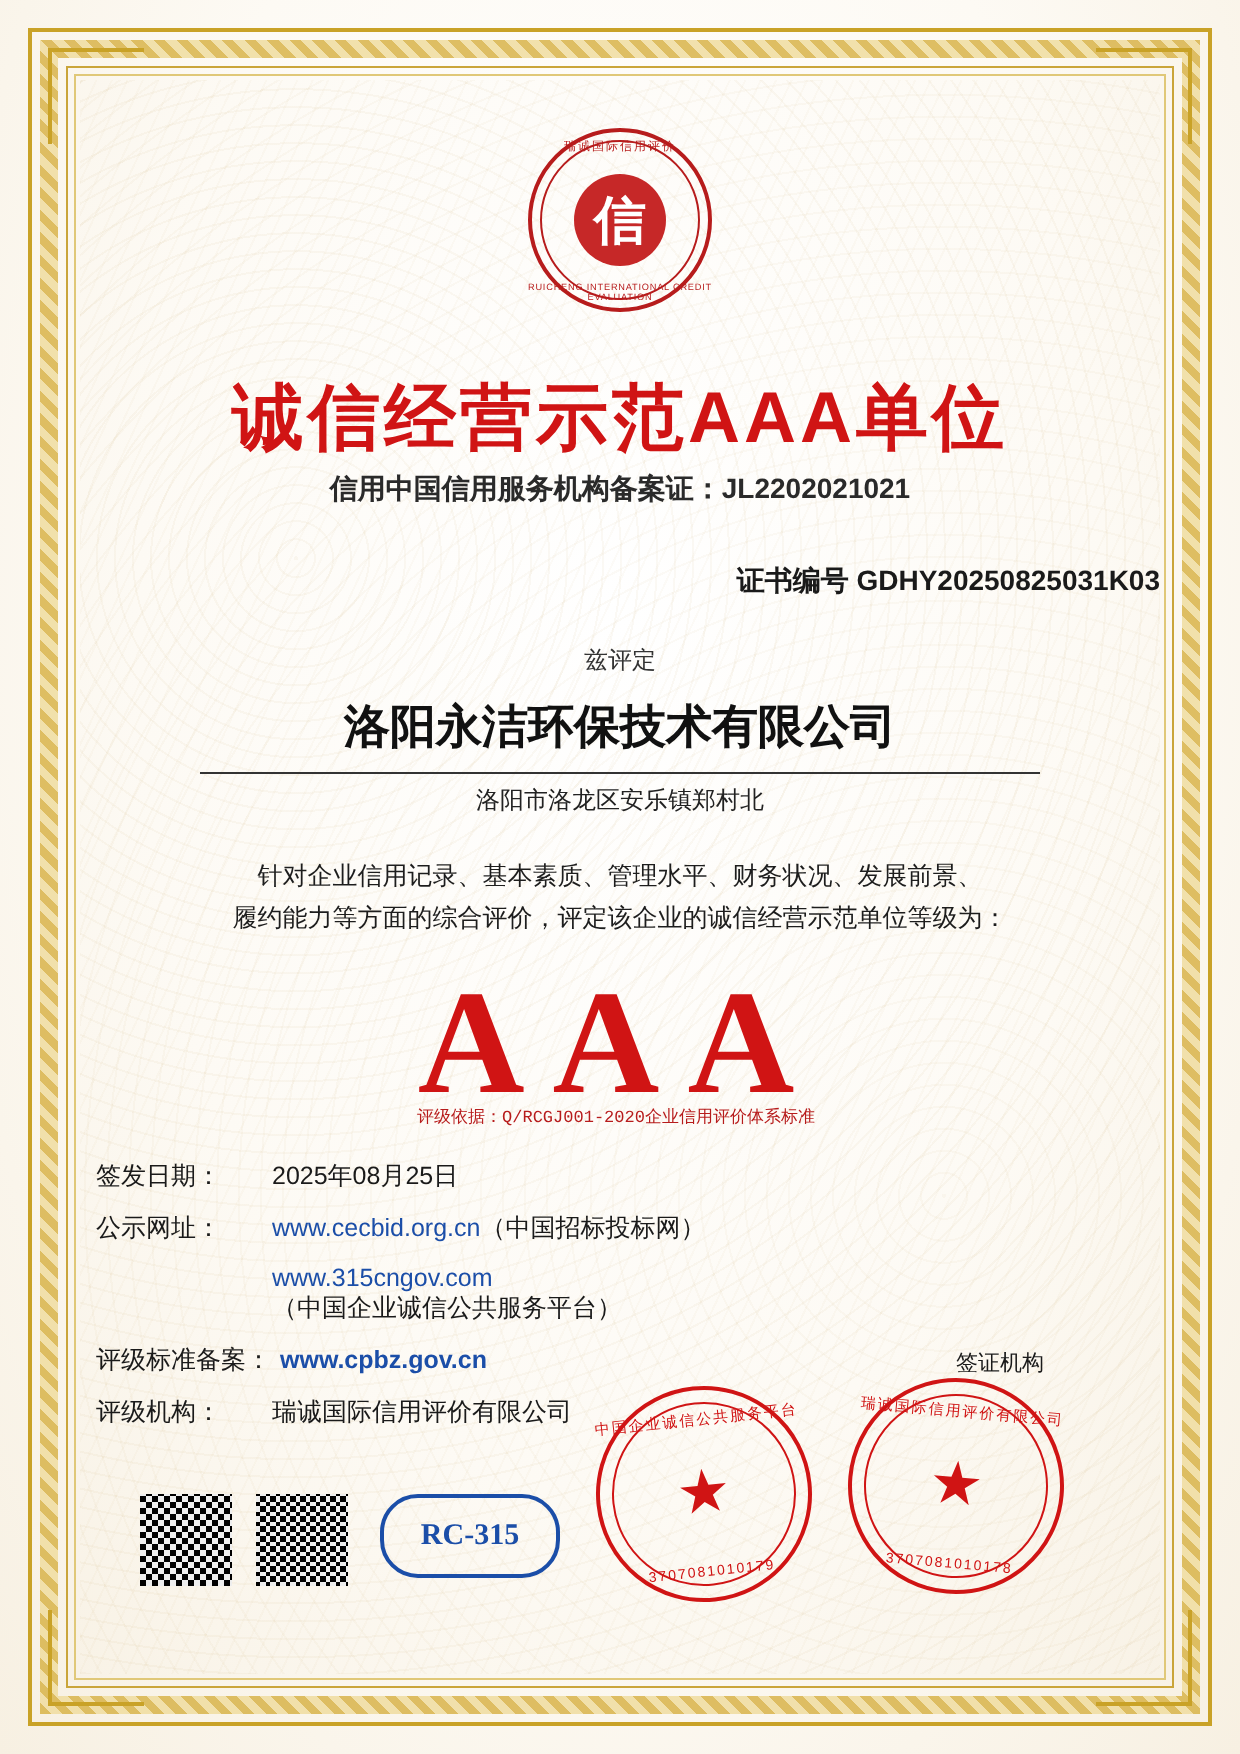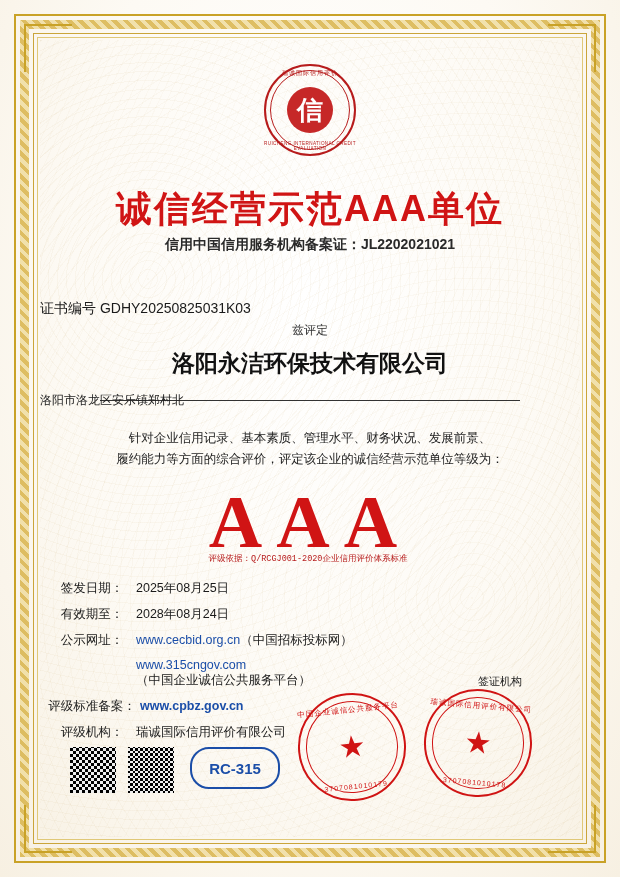--- a/index.html
+++ b/index.html
@@ -91,37 +91,37 @@
     letter-spacing:2px;
     font-family:"Liberation Sans",sans-serif;
   }
   .subtitle{
     position:absolute;left:0;right:0;top:196px;text-align:center;
     font-size:14px;color:#2a2a2a;
     font-family:"Liberation Sans",sans-serif;
     font-weight:bold;
   }
   .cert-no{
-    position:absolute;left:0;right:0;top:260px;text-align:left;
-    font-size:14px;font-weight:normal;color:#1a1a1a;
+    position:absolute;left:0;right:0;top:242px;text-align:right;
+    font-size:14px;font-weight:bold;color:#1a1a1a;
     font-family:"Liberation Sans",sans-serif;
   }
   .hereby{
     position:absolute;left:0;right:0;top:282px;text-align:center;
     font-size:12px;color:#333;
     font-family:"Liberation Sans",sans-serif;
   }
   .company{
     position:absolute;left:60px;right:60px;top:308px;text-align:center;
     font-size:23px;font-weight:bold;color:#111;
-    padding-bottom:21px;border-bottom:1.5px solid #333;
+    padding-bottom:7px;border-bottom:1.5px solid #333;
     font-family:"Liberation Sans",sans-serif;
   }
   .address{
-    position:absolute;left:0;right:0;top:352px;text-align:left;
+    position:absolute;left:0;right:0;top:352px;text-align:center;
     font-size:12px;color:#222;
     font-family:"Liberation Sans",sans-serif;
   }
   .desc{
     position:absolute;left:40px;right:40px;top:388px;text-align:center;
     font-size:12.5px;line-height:21px;color:#1d1d1d;
     font-family:"Liberation Sans",sans-serif;
   }
   .grade{
     position:absolute;left:0;right:0;top:440px;text-align:center;
@@ -135,21 +135,21 @@
     font-family:Liberation Mono, monospace;
   }
 
   
   .info{position:absolute;left:8px;right:8px;top:540px;}
   .row{
     display:flex;align-items:baseline;
     font-size:12.5px;color:#1a1a1a;margin-bottom:9px;
     font-family:"Liberation Sans",sans-serif;
   }
-  .row .label{width:88px;flex:none;text-align:center;}
+  .row .label{width:88px;flex:none;}
   .row .value{font-weight:normal;}
   .row.indent{padding-left:88px;flex-direction:column;}
   .row .link{color:#1b4ea8;text-align:right;}
   .row .strong{font-weight:bold;color:#1b4ea8;}
   .paren{color:#1a1a1a;}
 
   
   .qr{
     position:absolute;bottom:44px;left:30px;
     width:46px;height:46px;
@@ -165,21 +165,21 @@
       repeating-linear-gradient(0deg,#111 0 2px,#fff 2px 5px),
       repeating-linear-gradient(90deg,#111 0 2px,#fff 2px 5px);
     background-blend-mode:difference;
   }
   .rc315{
     position:absolute;bottom:48px;left:150px;
     width:86px;height:38px;
     border:2px solid #1b4ea8;border-radius:19px;
     color:#1b4ea8;font-size:15px;font-weight:bold;
     display:flex;align-items:center;justify-content:center;
-    font-family:Liberation Sans, sans-serif;
+    font-family:Liberation Serif, serif;
   }
   .stamp{
     position:absolute;width:104px;height:104px;border-radius:50%;
     border:2.5px solid #d01414;
     color:#d01414;
   }
   .stamp .inner-ring{position:absolute;inset:6px;border-radius:50%;border:1px solid #d01414;}
   .stamp .star{
     position:absolute;left:50%;top:50%;transform:translate(-50%,-50%);
     font-size:30px;color:#d01414;line-height:1;
@@ -243,24 +243,20 @@
 
     <div class="grade">AAA</div>
     <div class="grade-std">评级依据：Q/RCGJ001-2020企业信用评价体系标准</div>
 
     <div class="info">
       <div class="row">
         <span class="label">签发日期：</span>
         <span class="value">2025年08月25日</span>
       </div>
       <div class="row">
-        <span class="label">有效期至：</span>
-        <span class="value">2028年08月24日</span>
-      </div>
-      <div class="row">
         <span class="label">公示网址：</span>
         <span class="link">www.cecbid.org.cn</span>
         <span class="paren">（中国招标投标网）</span>
       </div>
       <div class="row indent">
         <span class="link">www.315cngov.com</span>
         <span class="paren">（中国企业诚信公共服务平台）</span>
       </div>
       <div class="row">
         <span class="label">评级标准备案：</span>

